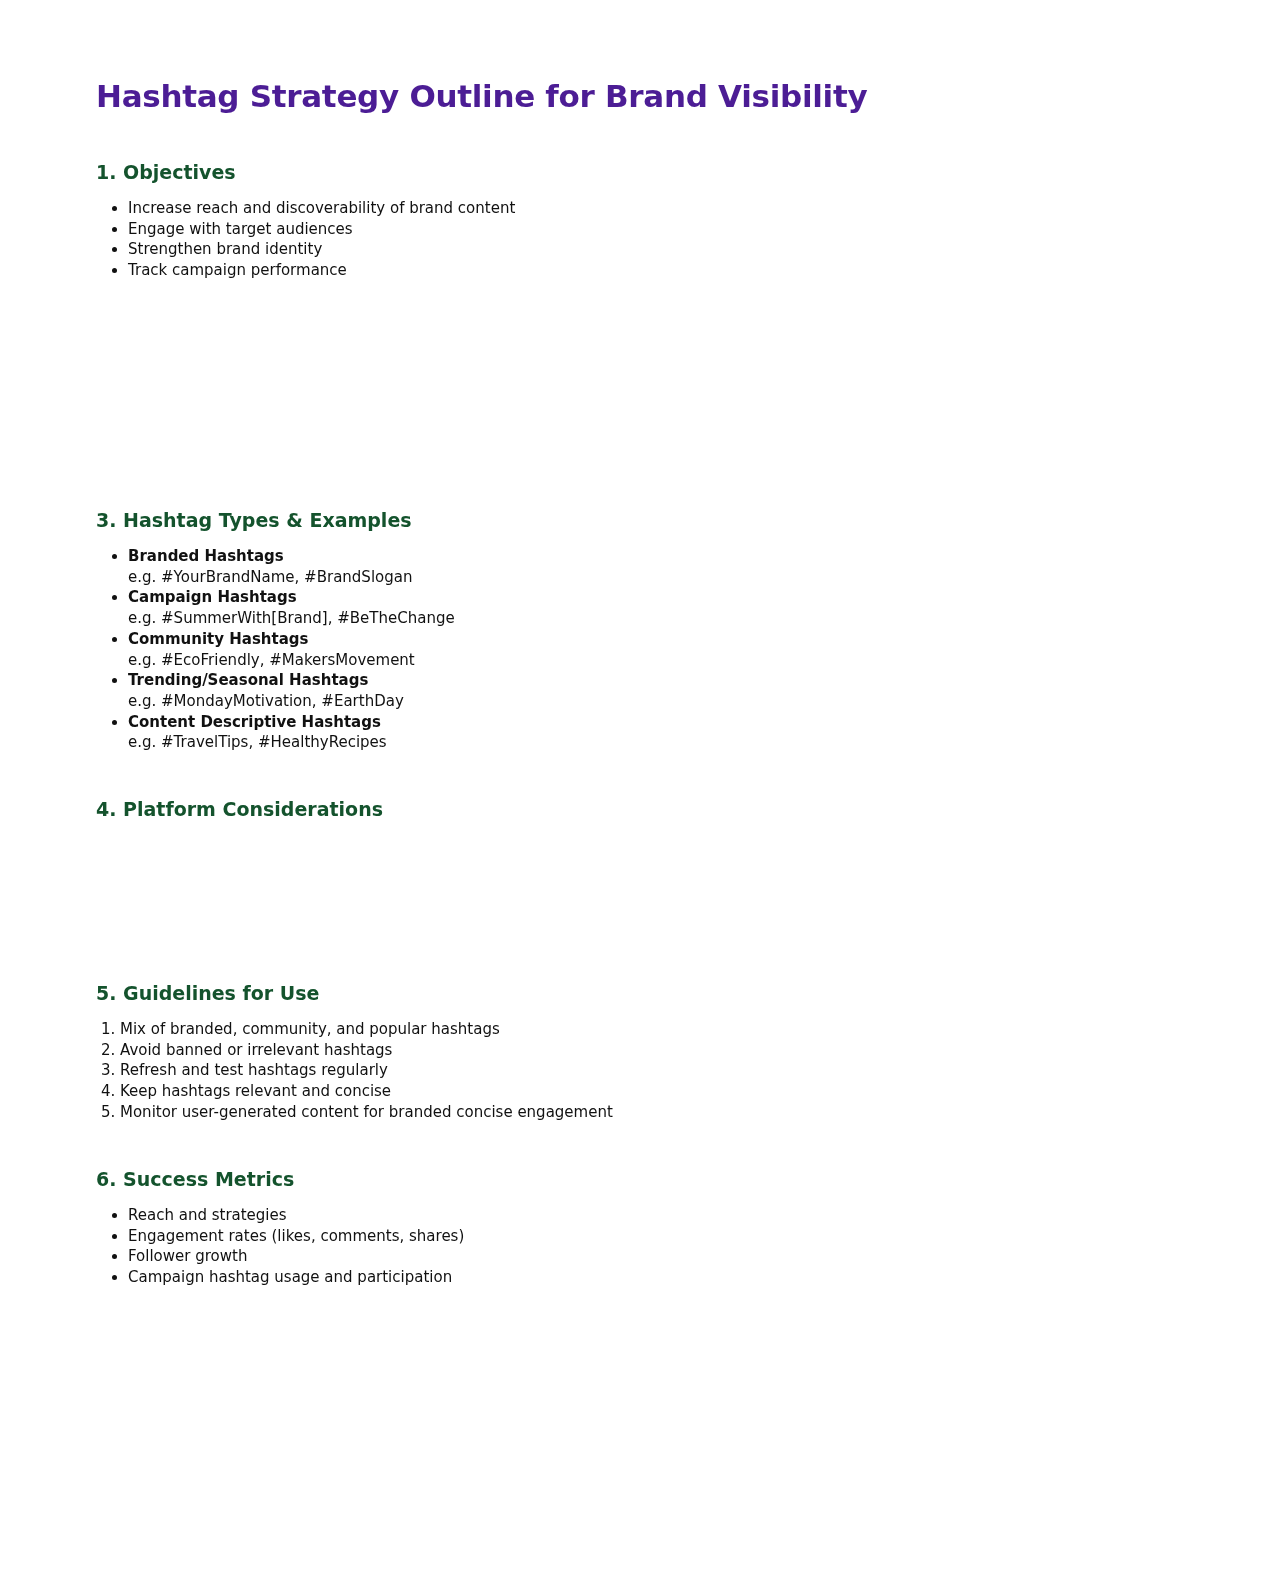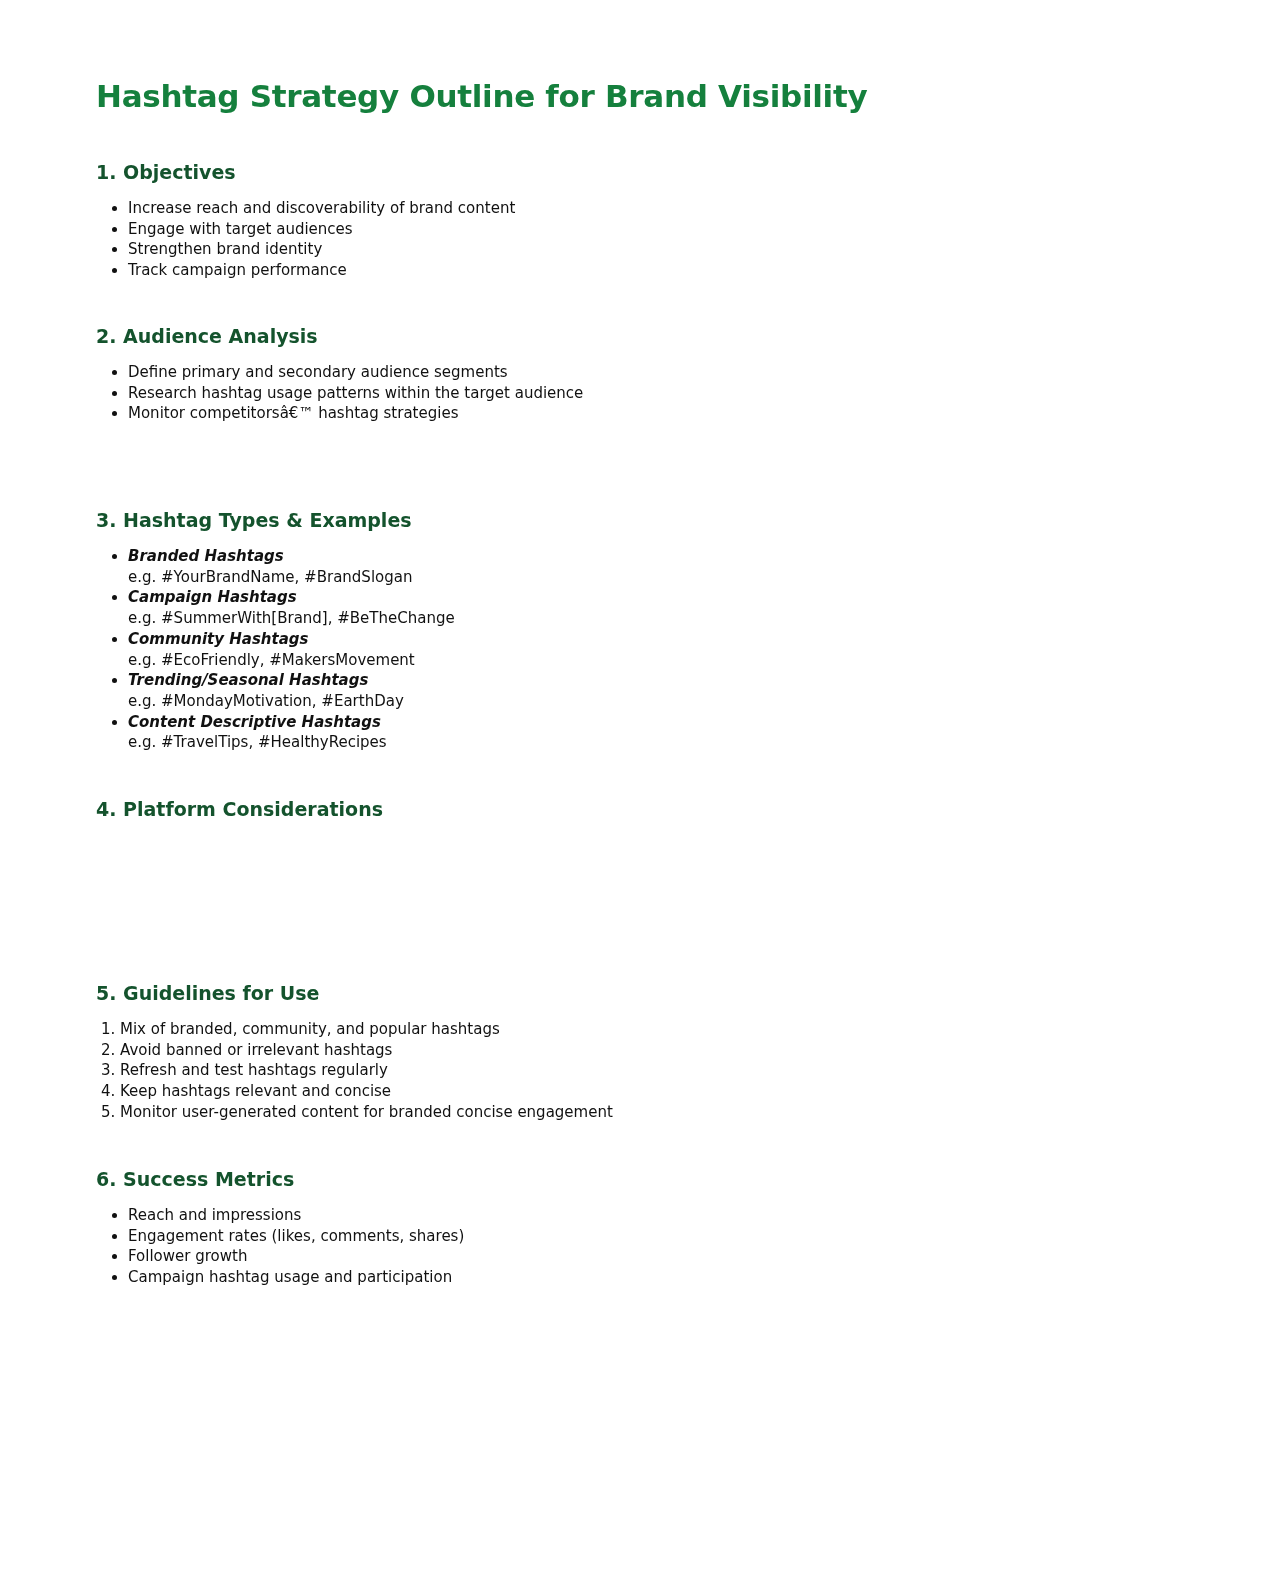--- a/index.html
+++ b/index.html
@@ -24,21 +24,21 @@
     }
     h1 {
       position: absolute;
       top: 78px;
       left: 0;
       margin: 0;
       font-size: 31px;
       font-weight: bold;
       letter-spacing: -0.3px;
       white-space: nowrap;
-      color: #15803d;
+      color: #4c1d95;
     }
     .section {
       position: absolute;
       left: 0;
       width: 1000px;
     }
     .section h2 {
       margin: 0;
       font-size: 19px;
       font-weight: bold;
@@ -53,48 +53,40 @@
       line-height: 20.7px;
     }
     .section ul li {
       list-style: disc;
       margin-left: 8px;
     }
     .section ol li {
       list-style: decimal;
     }
     .section li { white-space: nowrap; }
-    .type-name { font-weight: bold; display: block; font-style: italic; }
+    .type-name { font-weight: bold; display: block; }
     .type-example { display: block; }
   </style>
 </head>
 <body>
 
 <div class="page">
 
   <h1>Hashtag Strategy Outline for Brand Visibility</h1>
 
   <div class="section" style="top:160px">
     <h2>1. Objectives</h2>
     <ul>
       <li>Increase reach and discoverability of brand content</li>
       <li>Engage with target audiences</li>
       <li>Strengthen brand identity</li>
       <li>Track campaign performance</li>
     </ul>
   </div>
 
-  <div class="section" style="top:324px">
-    <h2>2. Audience Analysis</h2>
-    <ul>
-      <li>Define primary and secondary audience segments</li>
-      <li>Research hashtag usage patterns within the target audience</li>
-      <li>Monitor competitorsâ€™ hashtag strategies</li>
-    </ul>
-  </div>
 
   <div class="section" style="top:508px">
     <h2>3. Hashtag Types &amp; Examples</h2>
     <ul>
       <li>
         <span class="type-name">Branded Hashtags</span>
         <span class="type-example">e.g. #YourBrandName, #BrandSlogan</span>
       </li>
       <li>
         <span class="type-name">Campaign Hashtags</span>
@@ -126,20 +118,20 @@
       <li>Avoid banned or irrelevant hashtags</li>
       <li>Refresh and test hashtags regularly</li>
       <li>Keep hashtags relevant and concise</li>
       <li>Monitor user-generated content for branded concise engagement</li>
     </ol>
   </div>
 
   <div class="section" style="top:1167px">
     <h2>6. Success Metrics</h2>
     <ul>
-      <li>Reach and impressions</li>
+      <li>Reach and strategies</li>
       <li>Engagement rates (likes, comments, shares)</li>
       <li>Follower growth</li>
       <li>Campaign hashtag usage and participation</li>
     </ul>
   </div>
 
 </div>
 
 </body></html>

